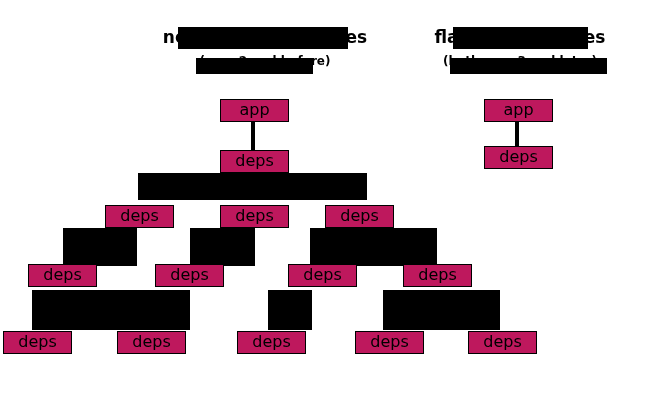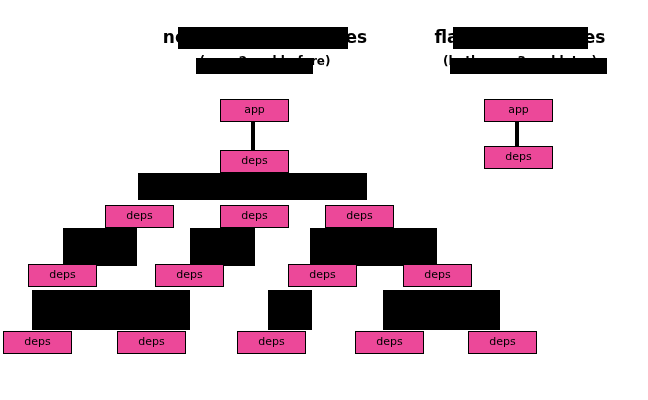--- a/index.html
+++ b/index.html
@@ -52,23 +52,23 @@
   .redact {
     position: absolute;
     background: #000000;
     pointer-events: none;
   }
 
   
   .node {
     position: absolute;
     box-sizing: border-box;
-    background: #ec4899;
+    background: #be185d;
     border: 1px solid #000000;
-    font-size: 11px;
+    font-size: 16px;
     line-height: 20px;
     text-align: center;
     white-space: nowrap;
     z-index: 3;
   }
 
   
   .edge {
     position: absolute;
     background: #000000;

